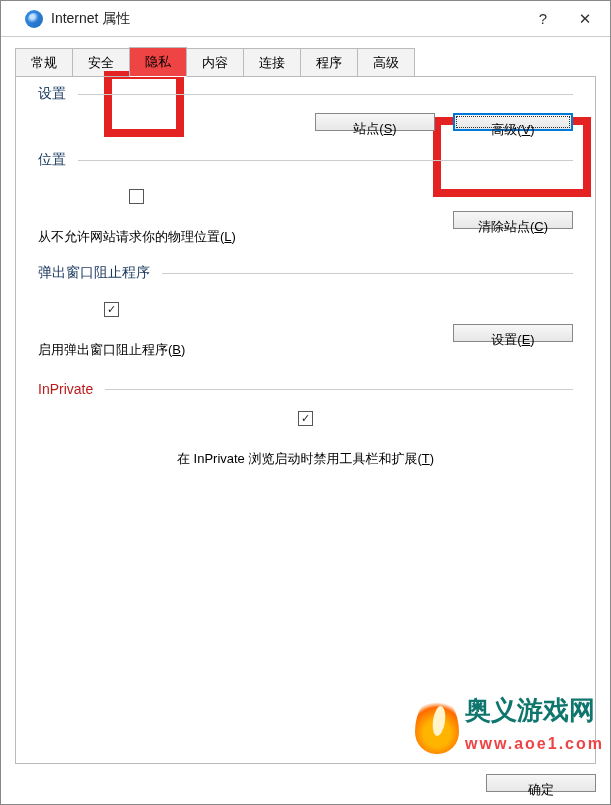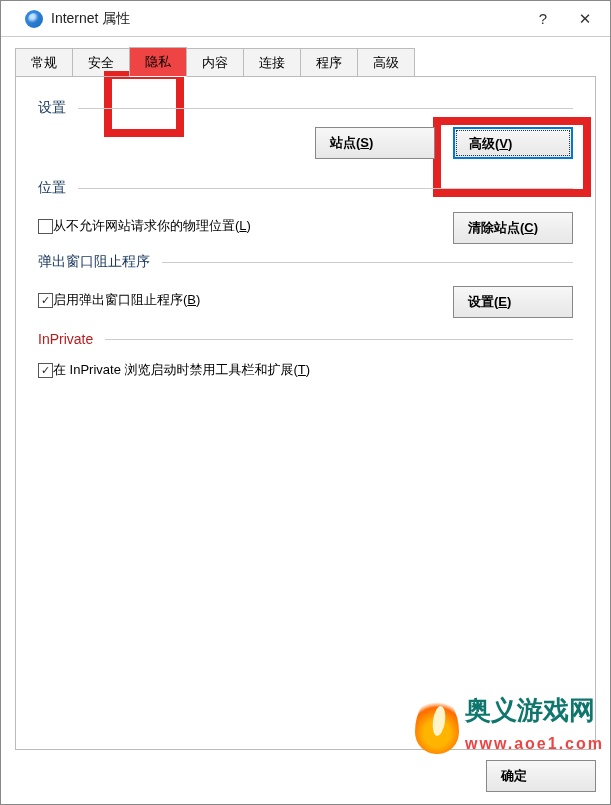--- a/index.html
+++ b/index.html
@@ -15,28 +15,28 @@
     .window { width:100%; height:100%; border:1px solid #888; background:#fff; display:flex; flex-direction:column; }
     .titlebar { height:36px; display:flex; align-items:center; padding:0 4px 0 24px; border-bottom:1px solid #ccc; background:#fff; }
     .titlebar .icon { width:18px; height:18px; border-radius:50%; background:linear-gradient(135deg,#3a8ee6,#1d6ec2); margin-right:8px; position:relative; }
     .titlebar .icon::after{content:""; position:absolute; inset:3px; border-radius:50%; background:radial-gradient(circle at 35% 30%, #bfe0ff 20%, transparent 55%);}
     .titlebar .title { flex:1; font-size:14px; color:#222; }
     .titlebar .btn { width:42px; height:28px; display:flex; align-items:center; justify-content:center; color:#333; font-size:15px; }
     .content { flex:1; padding:10px 14px 8px; position:relative; display:flex; flex-direction:column; }
     .tabs { display:flex; align-items:flex-end; height:30px; }
     .tab { padding:5px 15px 5px; border:1px solid #bbb; border-bottom:none; background:#f3f3f3; font-size:13px; margin-right:-1px; cursor:pointer; }
     .tab.active { background:#ef4444; position:relative; z-index:2; border-bottom:1px solid #fff; }
-    .panel { border:1px solid #bbb; flex:1; padding:22px 22px 14px; margin-top:-1px; position:relative; }
+    .panel { border:1px solid #bbb; flex:1; padding:8px 22px 14px; margin-top:-1px; position:relative; }
     .section-label { color:#17365d; font-size:14px; margin-bottom:6px; display:flex; align-items:center; }
     .section-label::after{ content:""; flex:1; height:1px; background:#ccc; margin-left:12px;}
     .row { display:flex; align-items:center; margin:10px 0; }
     .row-right { justify-content:flex-end; gap:18px; }
-    .winbtn { min-width:120px; height:32px; border:1px solid #888; background:linear-gradient(#f7f7f7,#e7e7e7); font-size:13px; padding:0 14px; cursor:pointer; line-height:30px;font-weight:bold;}
+    .winbtn { min-width:120px; height:18px; border:1px solid #888; background:linear-gradient(#f7f7f7,#e7e7e7); font-size:13px; padding:0 14px; cursor:pointer; text-align:center; line-height:30px;}
     .winbtn.focus { outline:1px dotted #333; outline-offset:-4px; border:2px solid #0078d7;}
-    .cb-row { display:flex; align-items:center; gap:0; margin:14px 0 18px; }
+    .cb-row { display:flex; align-items:center; gap:24px; margin:14px 0 18px;flex-direction:column; }
     .cb { width:15px; height:15px; border:1px solid #555; display:inline-flex; align-items:center; justify-content:center; font-size:11px; color:#222; }
     .cb.checked::before{ content:"✓"; }
     .inprivate { font-size:14px; color:#222; margin-top:4px; }
     .footer { display:flex; justify-content:flex-end; gap:10px; padding:10px 0 4px; }
     .hl-red { position:absolute; border:8px solid #e52222; pointer-events:none; }
     .hl-tab { left:103px; top:34px; width:80px; height:66px; }
     .hl-adv { left:432px; top:80px; width:158px; height:80px; }
     .watermark { position:absolute; right:6px; bottom:50px; display:flex; align-items:center; gap:6px; pointer-events:none; }
     .watermark .flame { width:44px; height:58px; background:radial-gradient(circle at 50% 65%, #ffb400 30%, #ff6a00 60%, transparent 72%); border-radius:50% 50% 48% 48% / 62% 62% 38% 38%; position:relative;}
     .watermark .flame::after{content:""; position:absolute; left:18px; top:10px; width:12px; height:30px; background:#fff4cc; border-radius:50%; transform:rotate(8deg);}

